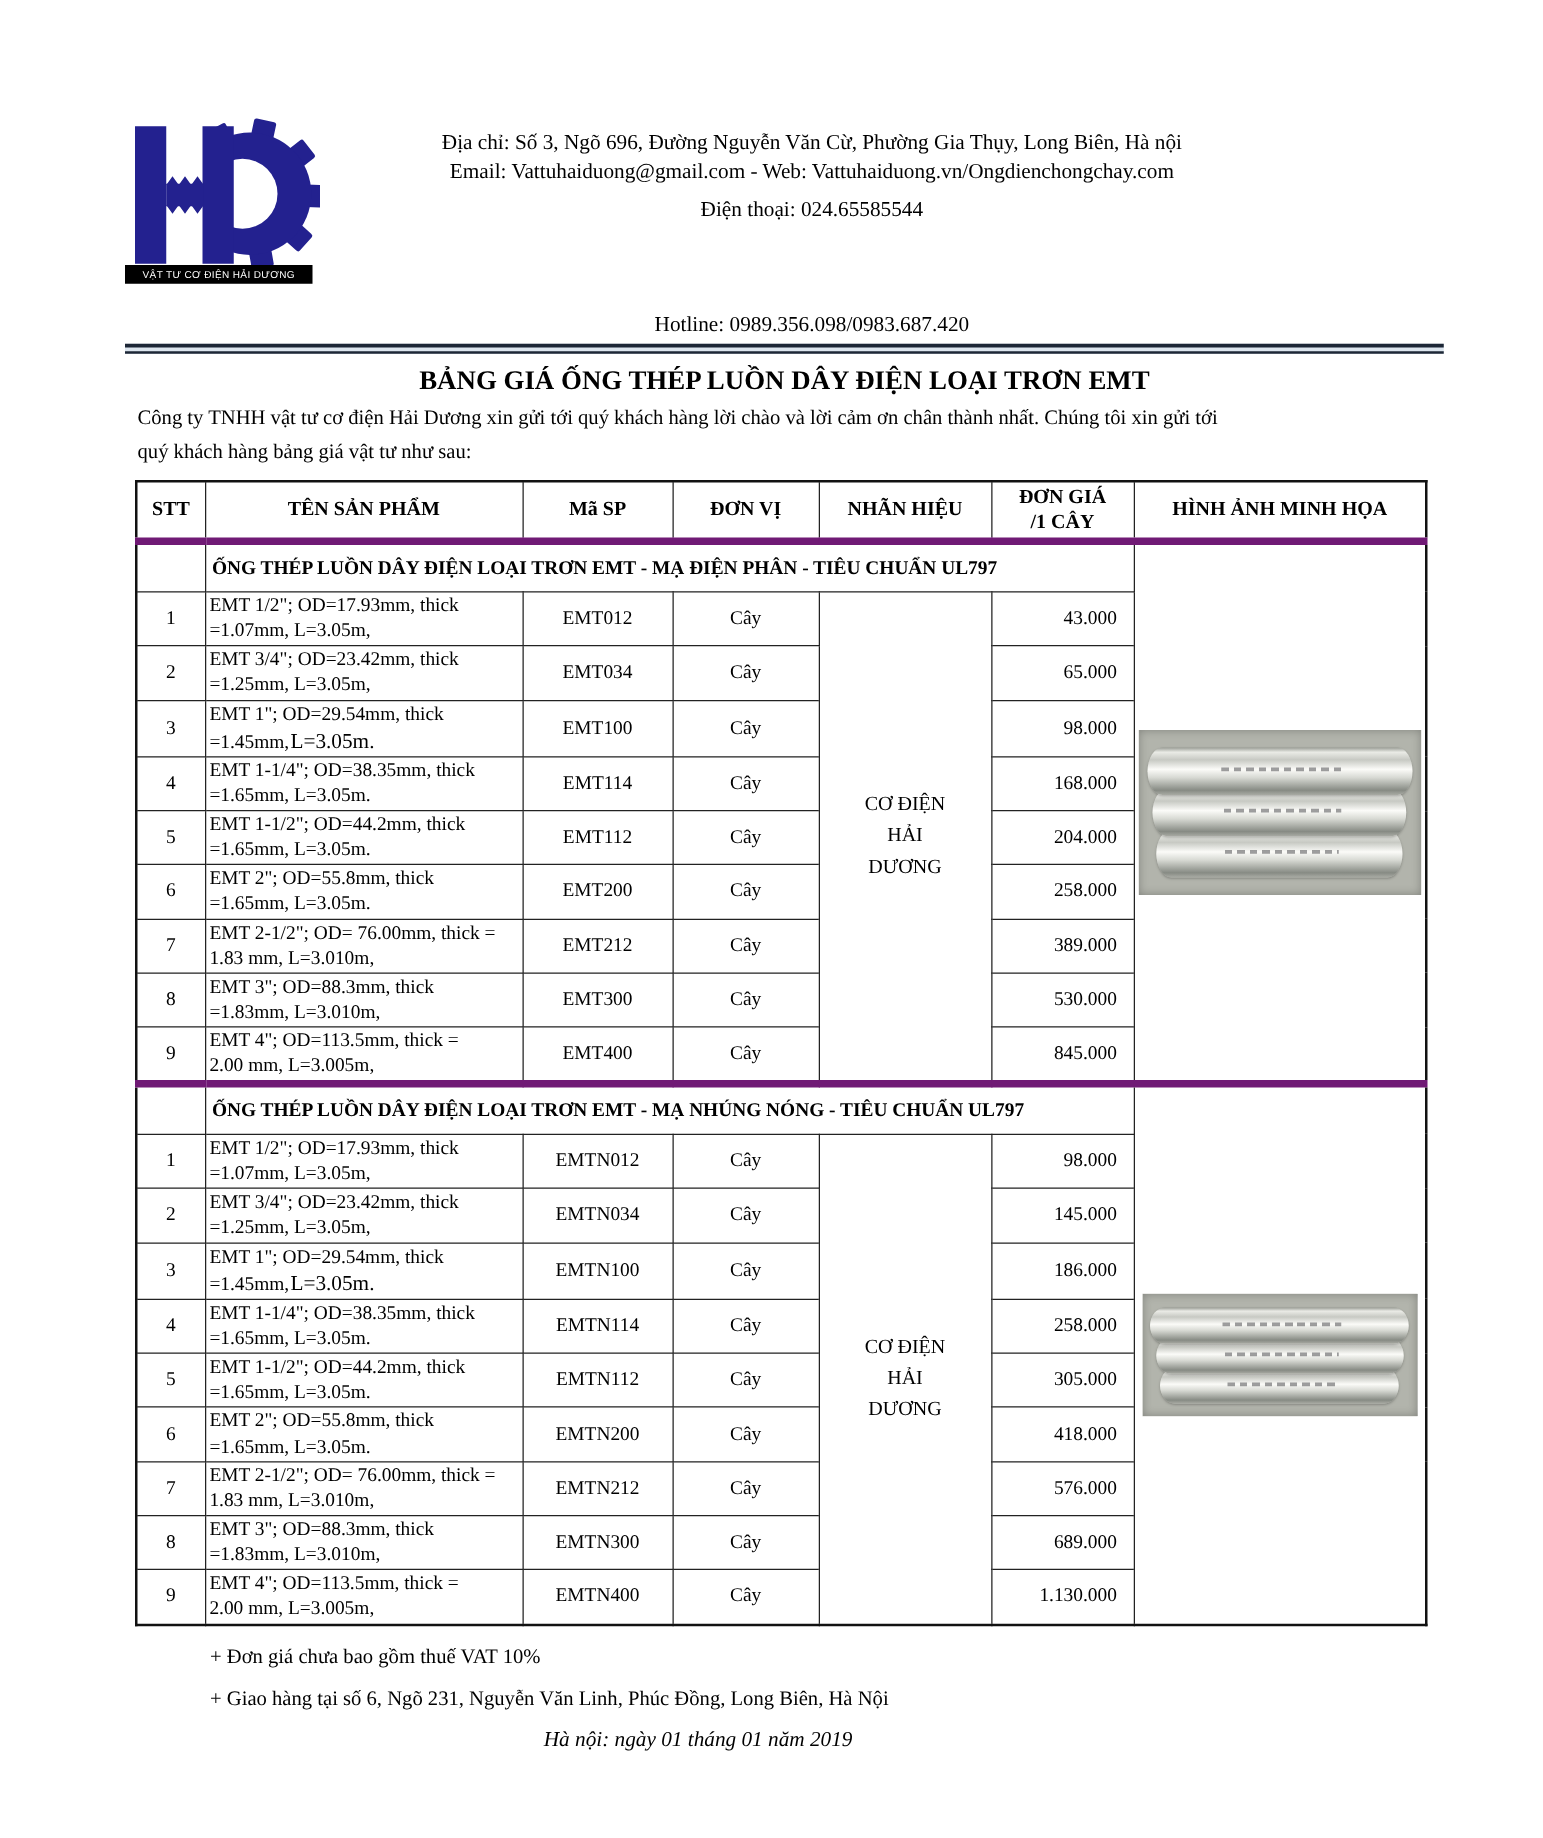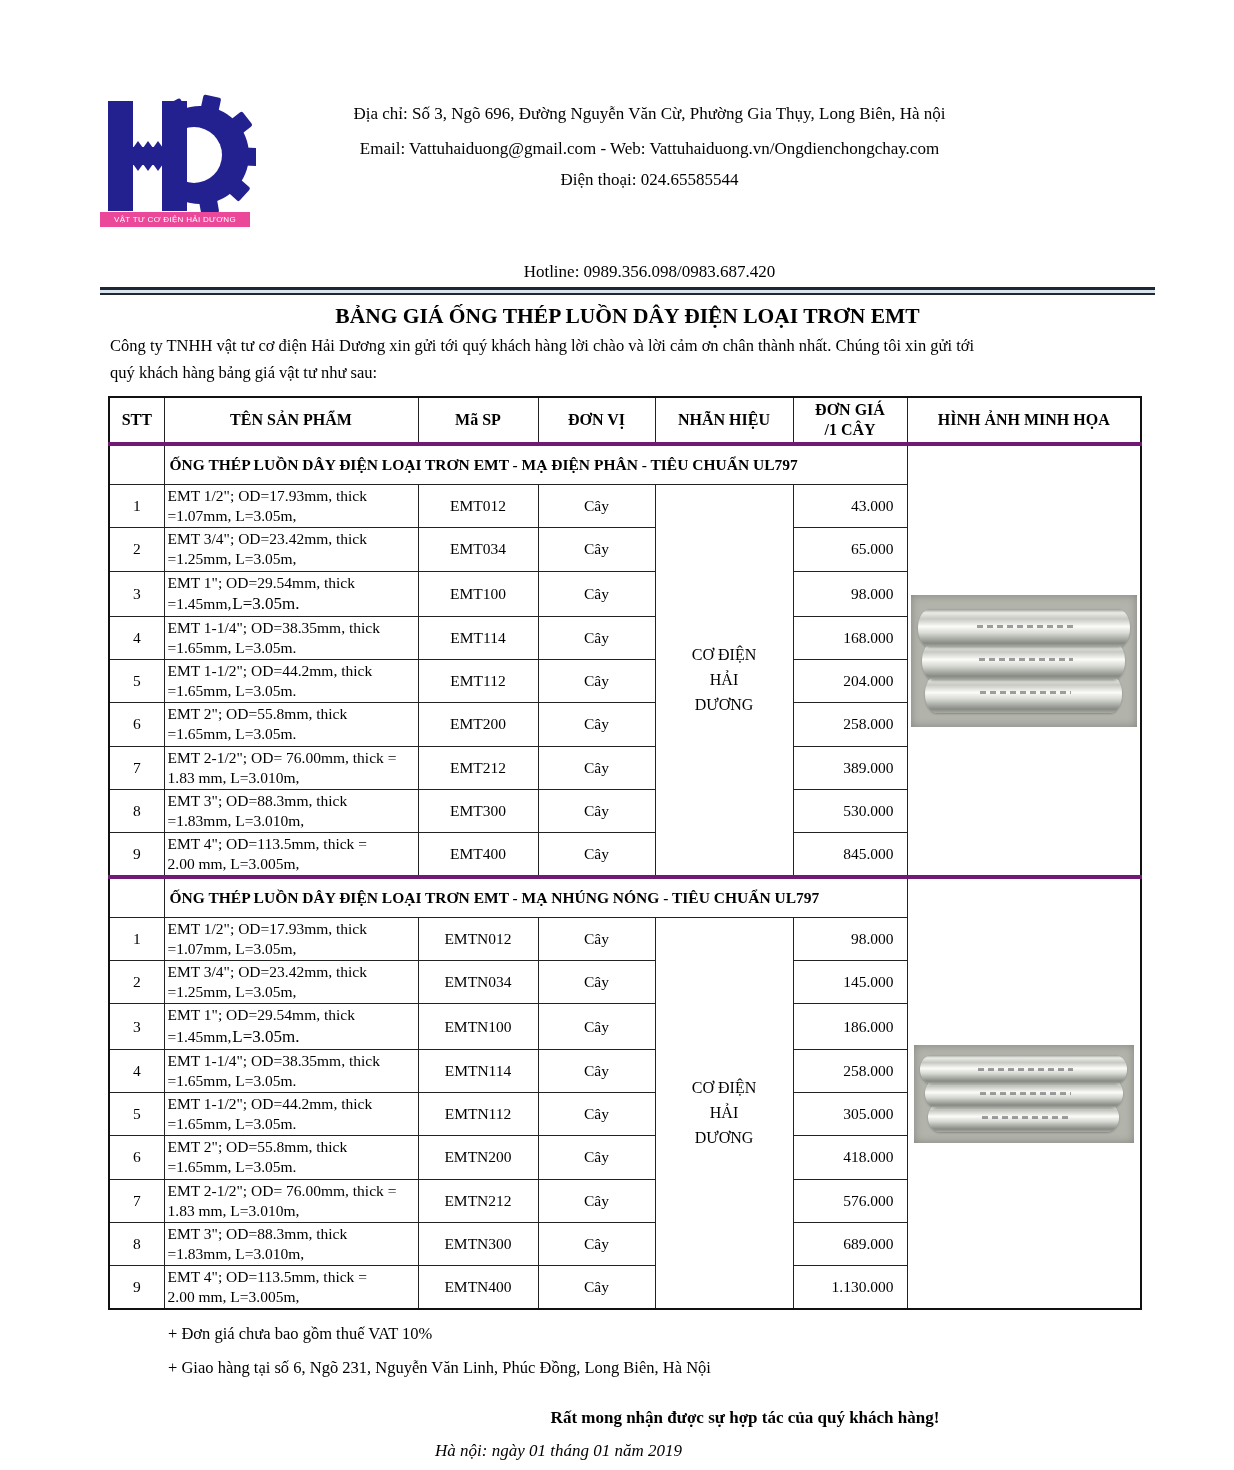--- a/index.html
+++ b/index.html
@@ -4,44 +4,44 @@
 <style>
   html,body{margin:0;padding:0;background:#fff;}
   .page{position:relative;width:1234px;height:1470px;background:#fff;overflow:hidden;
         font-family:"Liberation Serif","DejaVu Serif",serif;color:#000;}
   .content{padding:85px 79px 0 100px;}
 
   
   .header{display:flex;align-items:flex-start;}
   .logo{width:156px;height:142px;flex:0 0 auto;position:relative;}
   .logo svg{display:block;}
-  .logo-caption{position:absolute;left:0;bottom:0;width:150px;height:15px;background:#ec4899;
+  .logo-caption{position:absolute;left:0;bottom:0;width:150px;height:15px;background:#000000;
         color:#fff;font-size:8px;line-height:15px;text-align:center;letter-spacing:.3px;
         font-family:"Liberation Sans",sans-serif;white-space:nowrap;overflow:hidden;}
   .header-info{flex:1;text-align:center;padding-right:112px;padding-top:6px;}
   .company-name{font-size:21px;font-weight:bold;letter-spacing:.4px;}
   .addr{font-size:17px;margin-top:13px;}
-  .email-web{font-size:17px;margin-top:15px;font-family:Liberation Serif, serif;}
+  .email-web{font-size:17px;margin-top:3px;font-family:Liberation Serif, serif;}
   .phones{font-size:17px;margin-top:11px;display:flex;justify-content:center;gap:72px;flex-direction:column;}
   .double-rule{margin-top:5px;height:3px;border-top:3px solid #1d2736;border-bottom:2px solid #1d2736;
         background:#dce5ee;}
 
   
   .doc-title{font-size:21.5px;font-weight:bold;text-align:center;margin:9px 0 4px 0;}
   .intro{font-size:16.5px;line-height:1.62;white-space:pre-line;margin:2px 0 10px 10px;}
 
   
   table.price{border-collapse:collapse;table-layout:fixed;margin-left:8px;width:1032px;
         border:2px solid #111;}
   table.price th,table.price td{border:1px solid #222;}
   thead tr{height:46px;}
   thead th{font-size:16px;font-weight:bold;text-align:center;vertical-align:middle;
         white-space:pre-line;line-height:1.25;padding:2px;border-bottom:2px solid #111 !important;}
   tr.section-row{height:40px;}
-  tr.section-row td{border-top:4px solid #701a75;}
+  tr.section-row td{border-top:6px solid #701a75;}
   td.section-title{font-weight:bold;font-size:15.5px;padding:2px 5px;vertical-align:middle;}
   tr.data-row{height:42px;}
   td{font-size:15.5px;vertical-align:middle;}
   td.stt-cell{text-align:center;}
   td.name-cell{padding:1px 3px;line-height:1.3;}
   td.name-cell .big{font-size:17px;margin-left:1px;}
   td.code-cell,td.unit-cell{text-align:center;}
   td.brand-cell{text-align:center;font-size:16px;line-height:1.55;padding:0 23px;}
   td.price-cell{text-align:right;padding-right:13px;}
   td.img-cell{padding:0;vertical-align:middle;text-align:center;background:#fff;}
@@ -355,17 +355,16 @@
             <td class="code-cell">EMTN400</td>
             <td class="unit-cell">Cây</td>
             <td class="price-cell">1.130.000</td>
           </tr>
         </tbody>
     </table>
 
     <div class="note">+ Đơn giá chưa bao gồm thuế VAT 10%</div>
     <div class="note">+ Giao hàng tại số 6, Ngõ 231, Nguyễn Văn Linh, Phúc Đồng, Long Biên, Hà Nội</div>
 
-    <div class="closing">Rất mong nhận được sự hợp tác của quý khách hàng!</div>
     <div class="date-line">Hà nội: ngày 01 tháng 01 năm 2019</div>
 
   </div>
 </div>
 
 </body></html>

